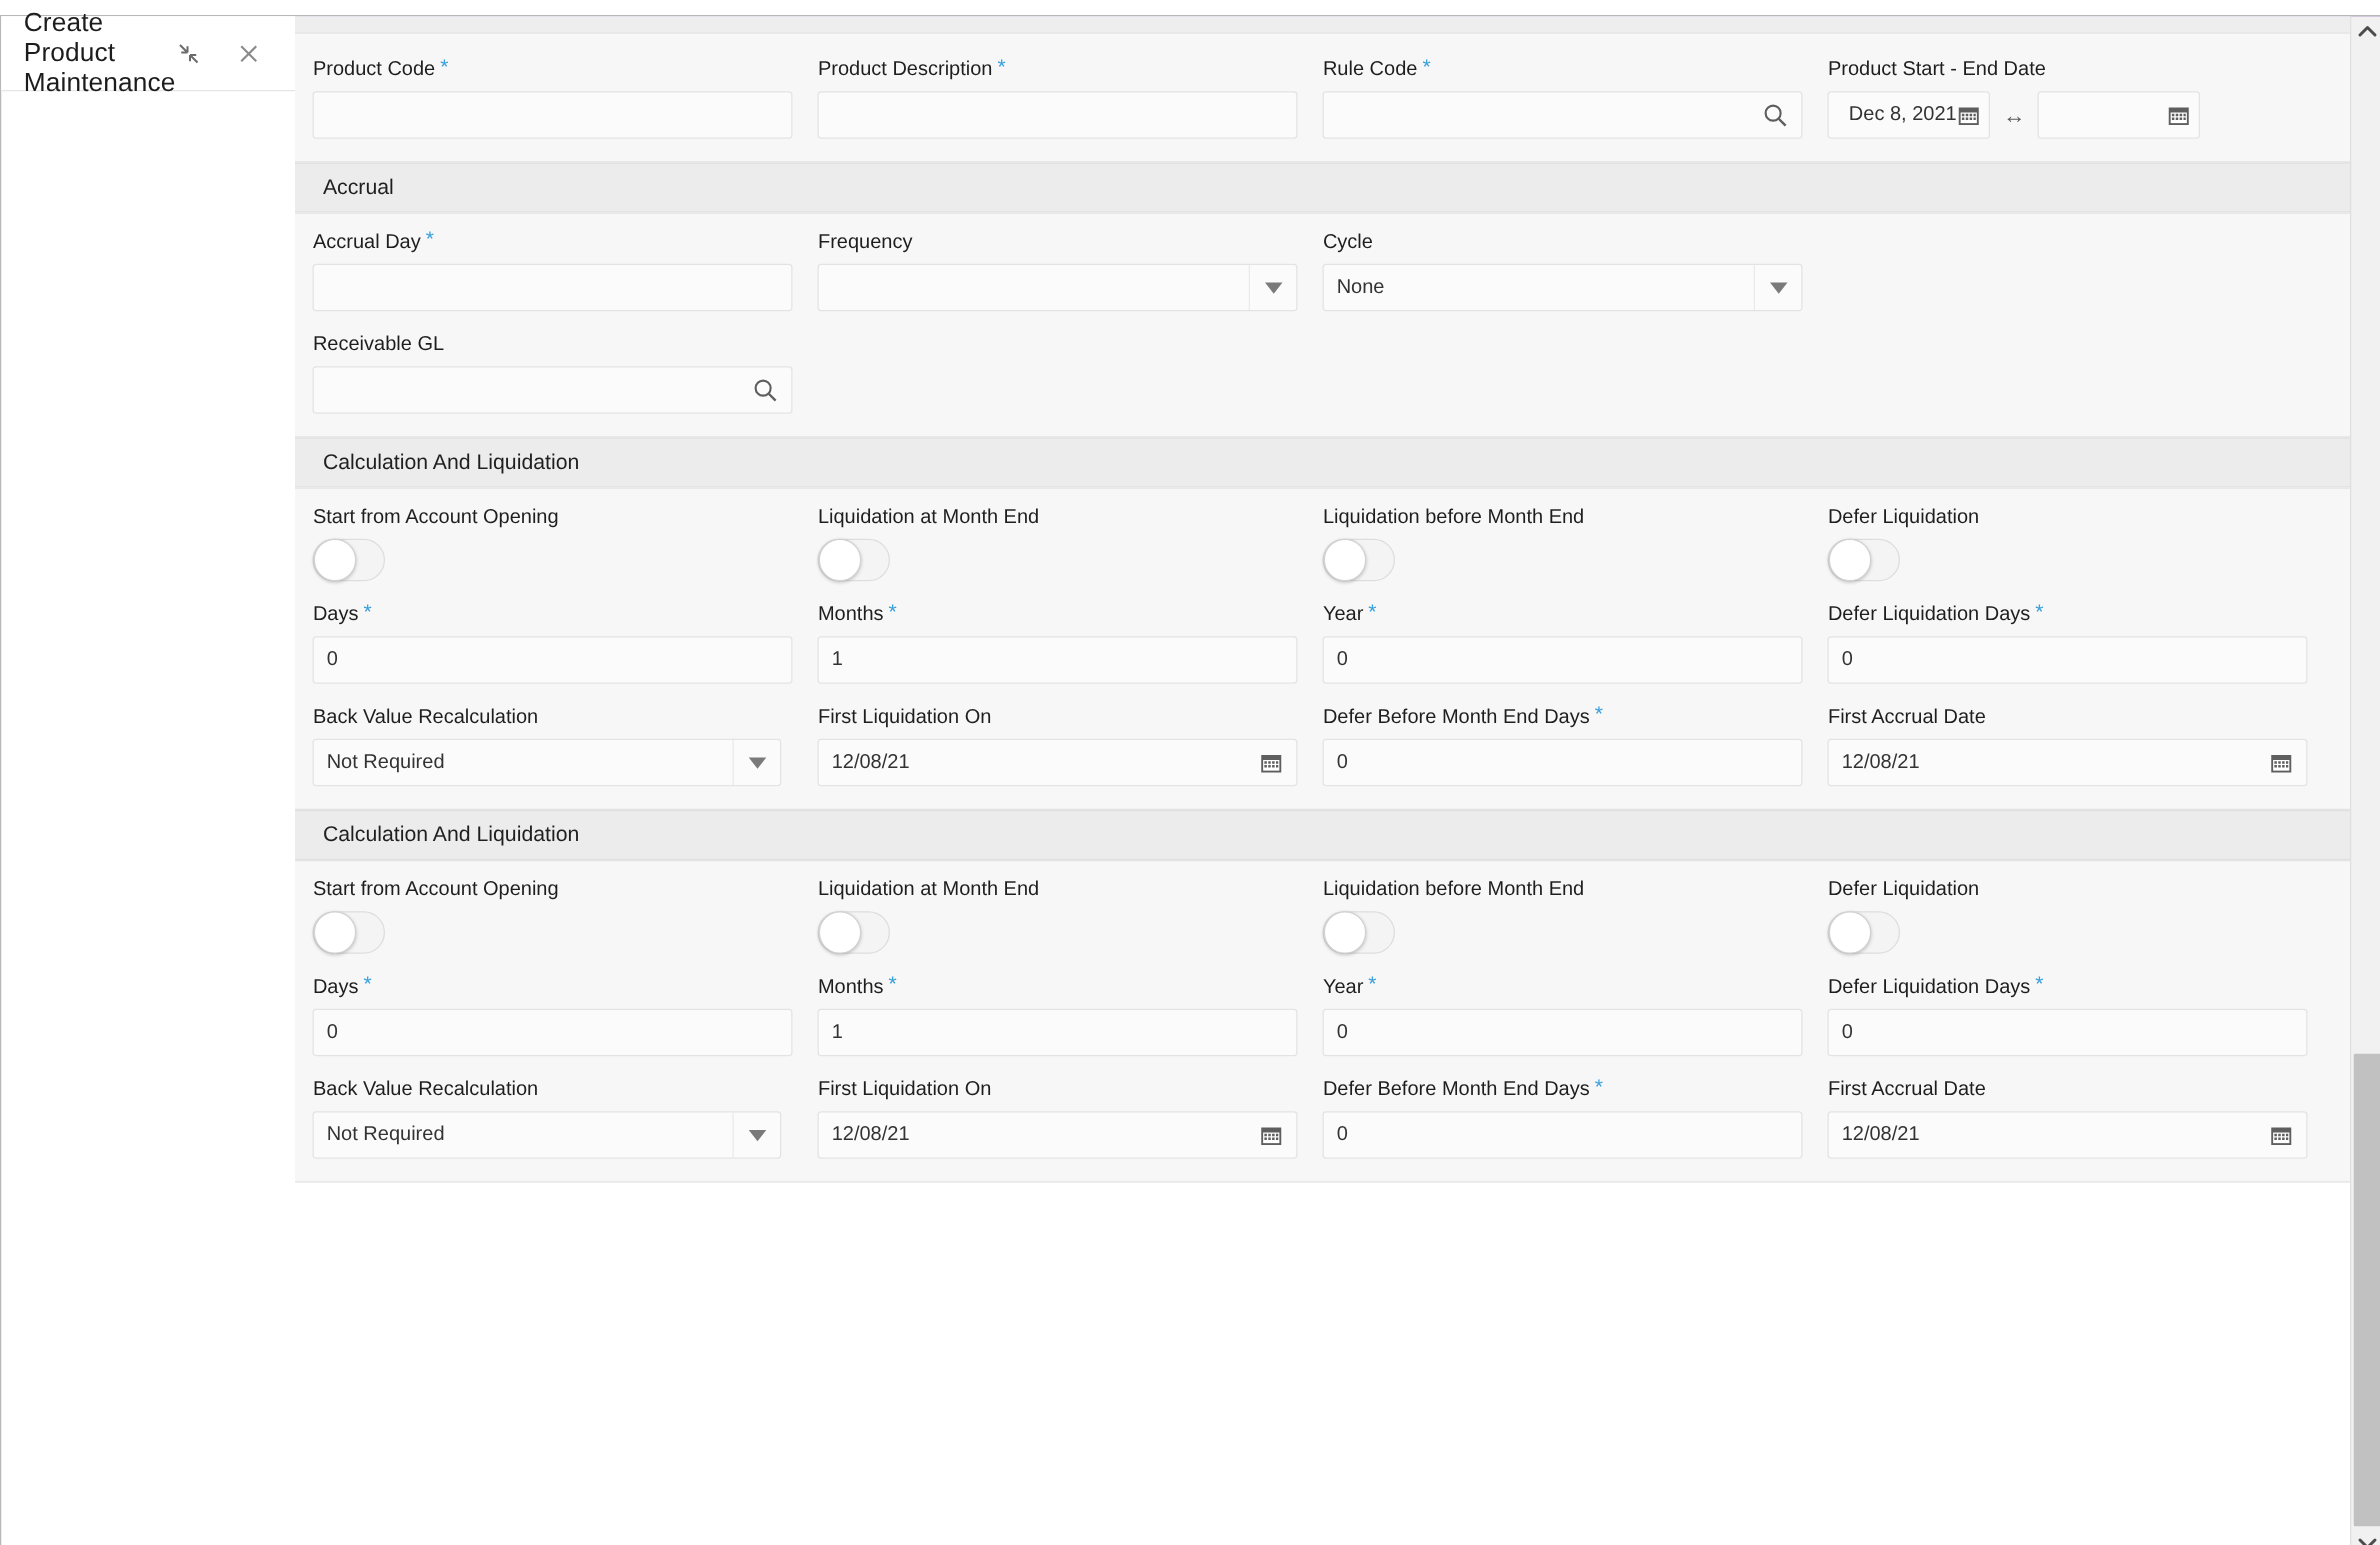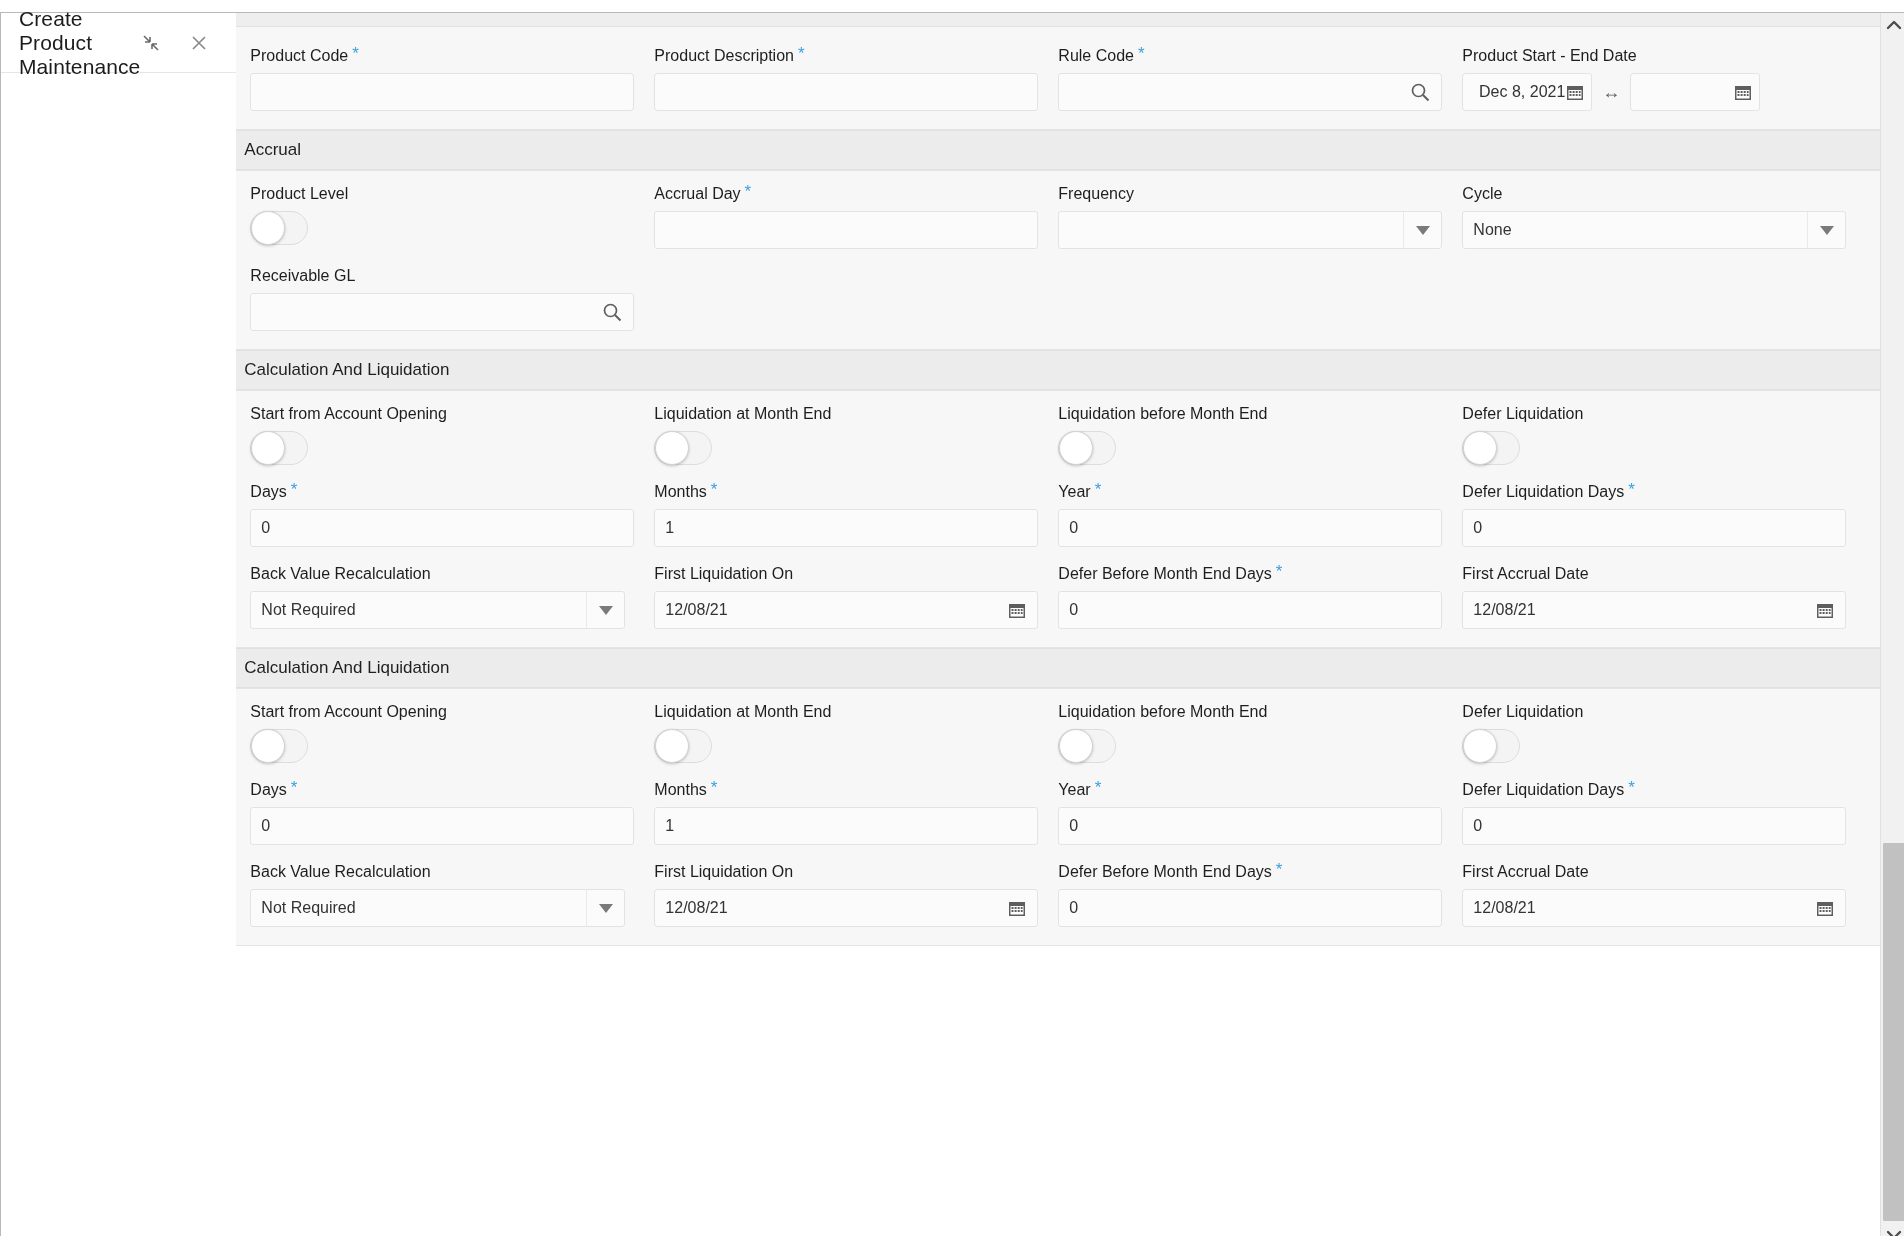--- a/index.html
+++ b/index.html
@@ -65,21 +65,21 @@
     background: #f7f7f7;
     border: 1px solid #e4e4e4;
     border-left: none; border-right: none;
     padding: 0 0 14px 0;
   }
   .panel.first { border-top: none; padding-top: 6px; }
   .sect-header {
     background: #ececec;
     height: 40px;
     display: flex; align-items: center;
-    padding-left: 8px;
+    padding-left: 22px;
     font-size: 17px; color: #1f1f1f;
     border-top: 1px solid #e0e0e0;
     border-bottom: 1px solid #e0e0e0;
   }
   .grid {
     display: grid;
     grid-template-columns: repeat(4, 1fr);
     column-gap: 0px;
     padding: 0 14px;
   }
@@ -265,28 +265,20 @@
             </div>
           </div>
 
         </div>
       </div>
 
       <div class="sect-header">Accrual</div>
       <div class="panel">
         <div class="grid">
 
-          <div class="cell">
-            <div class="lbl">
-              <span>Product Level</span>
-            </div>
-            <div class="toggle">
-                <div class="knob"></div>
-              </div>
-          </div>
 
           <div class="cell">
             <div class="lbl">
               <span>Accrual Day</span>
               <span class="req">*</span>
             </div>
             <div class="inp">
               <span class="val"></span>
             </div>
           </div>

